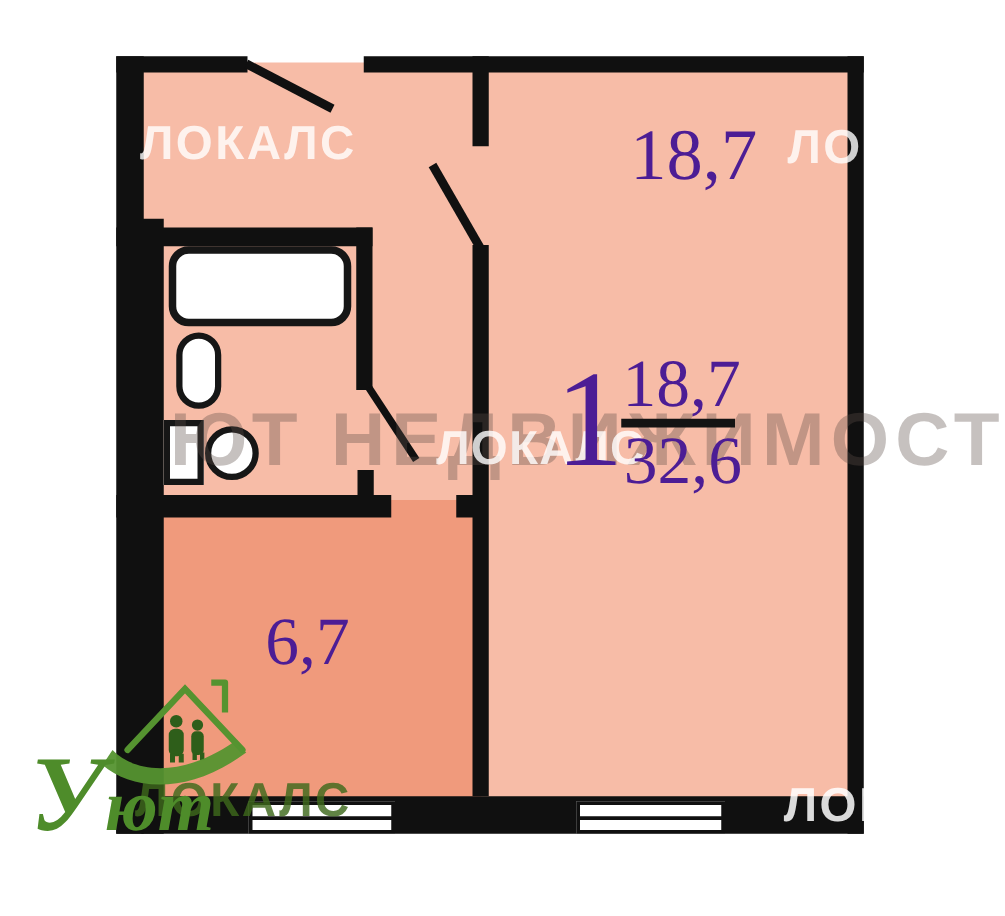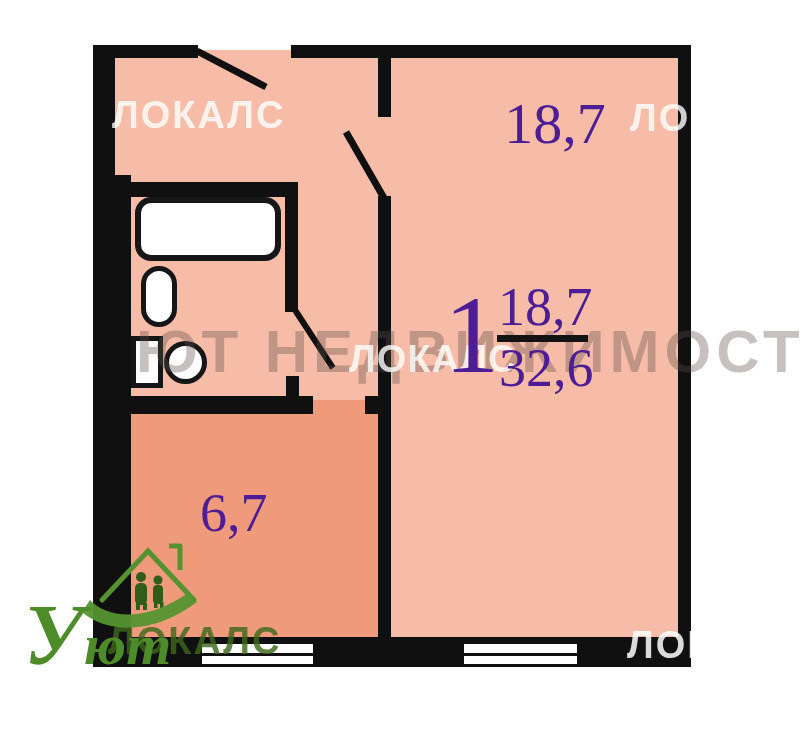--- a/index.html
+++ b/index.html
@@ -64,21 +64,21 @@
   </svg>
 
   <div class="wm wm-white" style="left:112px;top:96px;font-size:38px;">ЛОКАЛС</div>
   <div class="wm wm-white" style="left:630px;top:99px;font-size:38px;">ЛОКАЛС</div>
   <div class="wm wm-gray" style="left:136px;top:322px;font-size:60px;">ЮТ НЕДВИЖИМОСТЬ</div>
   <div class="wm wm-white" style="left:349px;top:340px;font-size:38px;letter-spacing:1px;">ЛОКАЛС</div>
   <div class="wm wm-green" style="left:108px;top:622px;font-size:38px;">ЛОКАЛС</div>
   <div class="wm wm-white" style="left:627px;top:626px;font-size:38px;color:rgba(255,255,255,0.85);">ЛОКАЛС</div>
 
   <div class="label" style="left:503px;top:95px;width:104px;text-align:center;font-size:58px;">18,7</div>
-  <div class="label" style="left:200px;top:486px;width:92px;text-align:left;font-size:54px;">6,7</div>
+  <div class="label" style="left:200px;top:486px;width:92px;text-align:center;font-size:54px;">6,7</div>
 
   <div class="label" style="left:444px;top:280px;width:50px;text-align:center;font-size:110px;">1</div>
   <div class="label" style="left:498px;top:280px;width:92px;text-align:center;font-size:54px;">18,7</div>
   <div class="fraction-bar" style="left:497px;top:335px;width:91px;height:7px;"></div>
   <div class="label" style="left:499px;top:341px;width:92px;text-align:center;font-size:54px;">32,6</div>
 
   <svg class="svg-layer svg-logo" width="804" height="733" viewBox="0 0 804 733">
     <path d="M102 600 L148 551 L194 600" fill="none" stroke="#559330" stroke-width="5" stroke-linecap="round"></path>
     <path d="M169 546 h11 v24" fill="none" stroke="#559330" stroke-width="5" stroke-linejoin="round"></path>
     <g fill="#2e5e1a">

